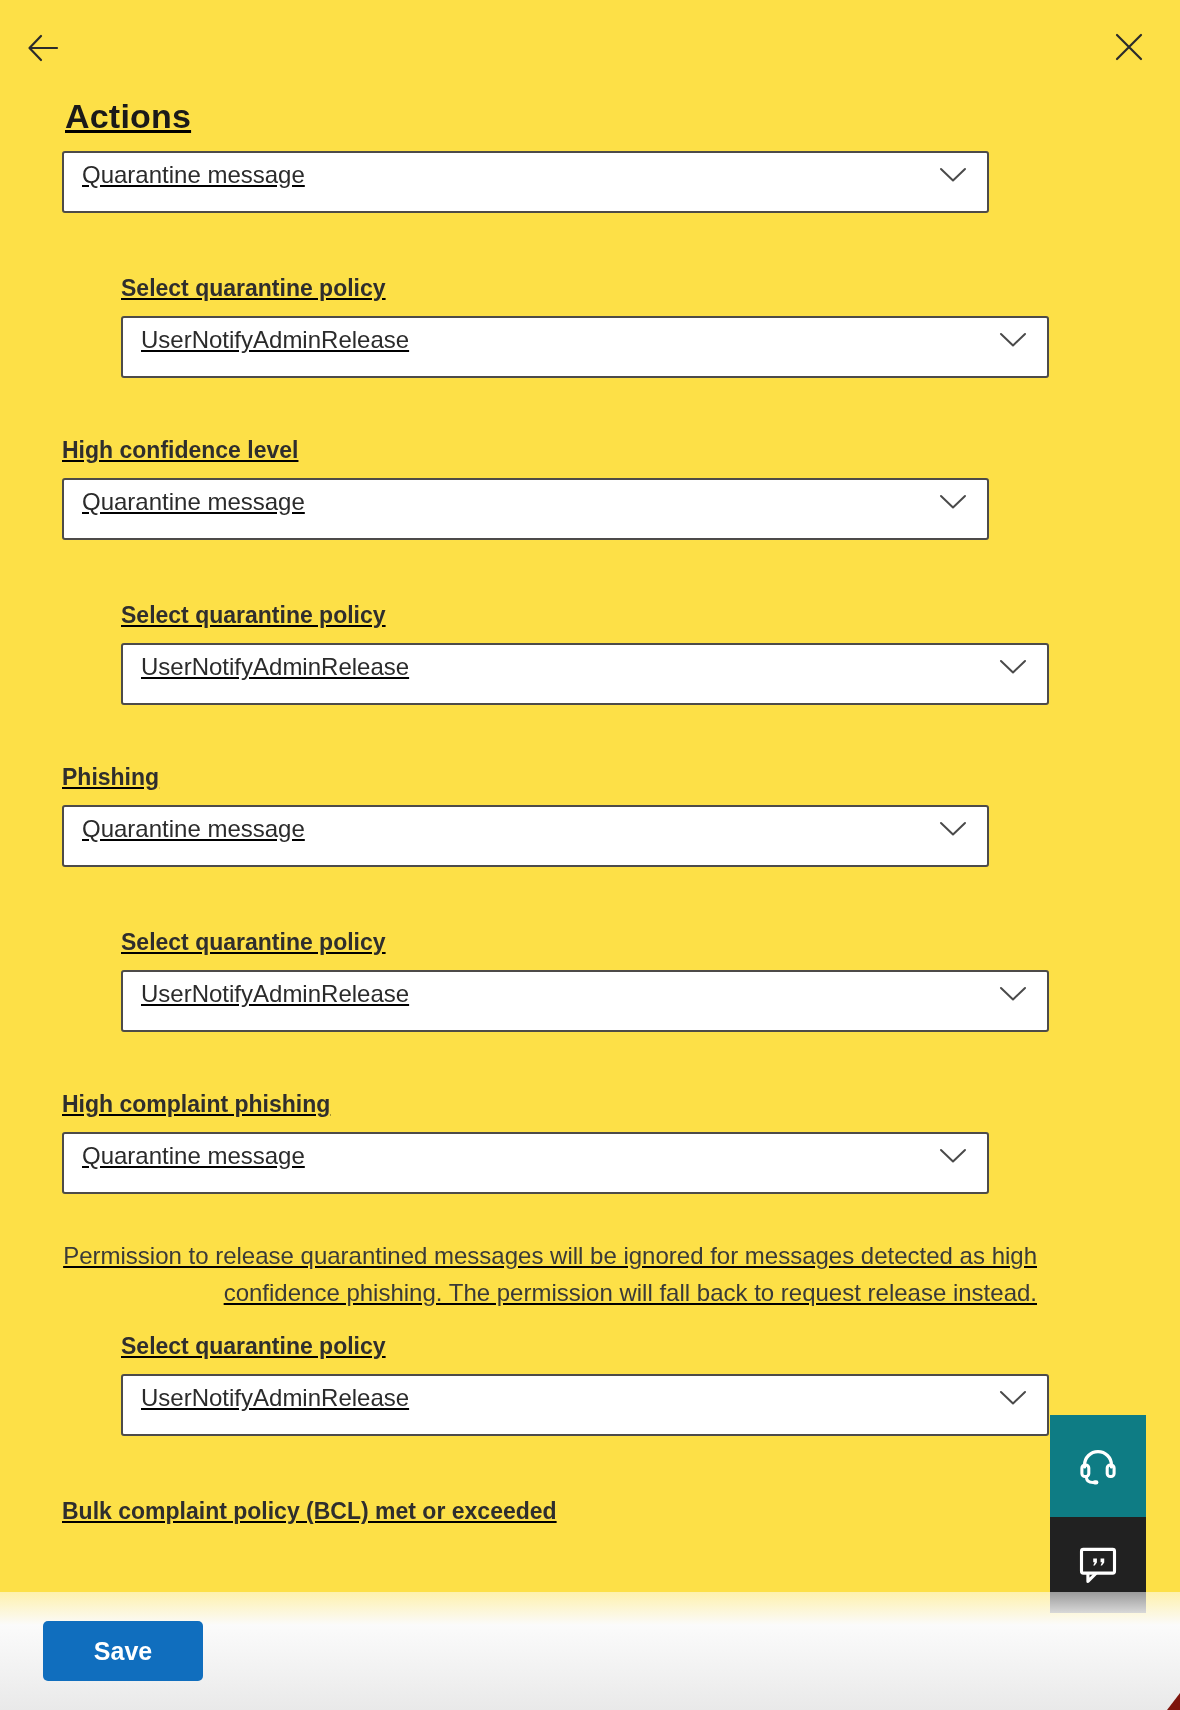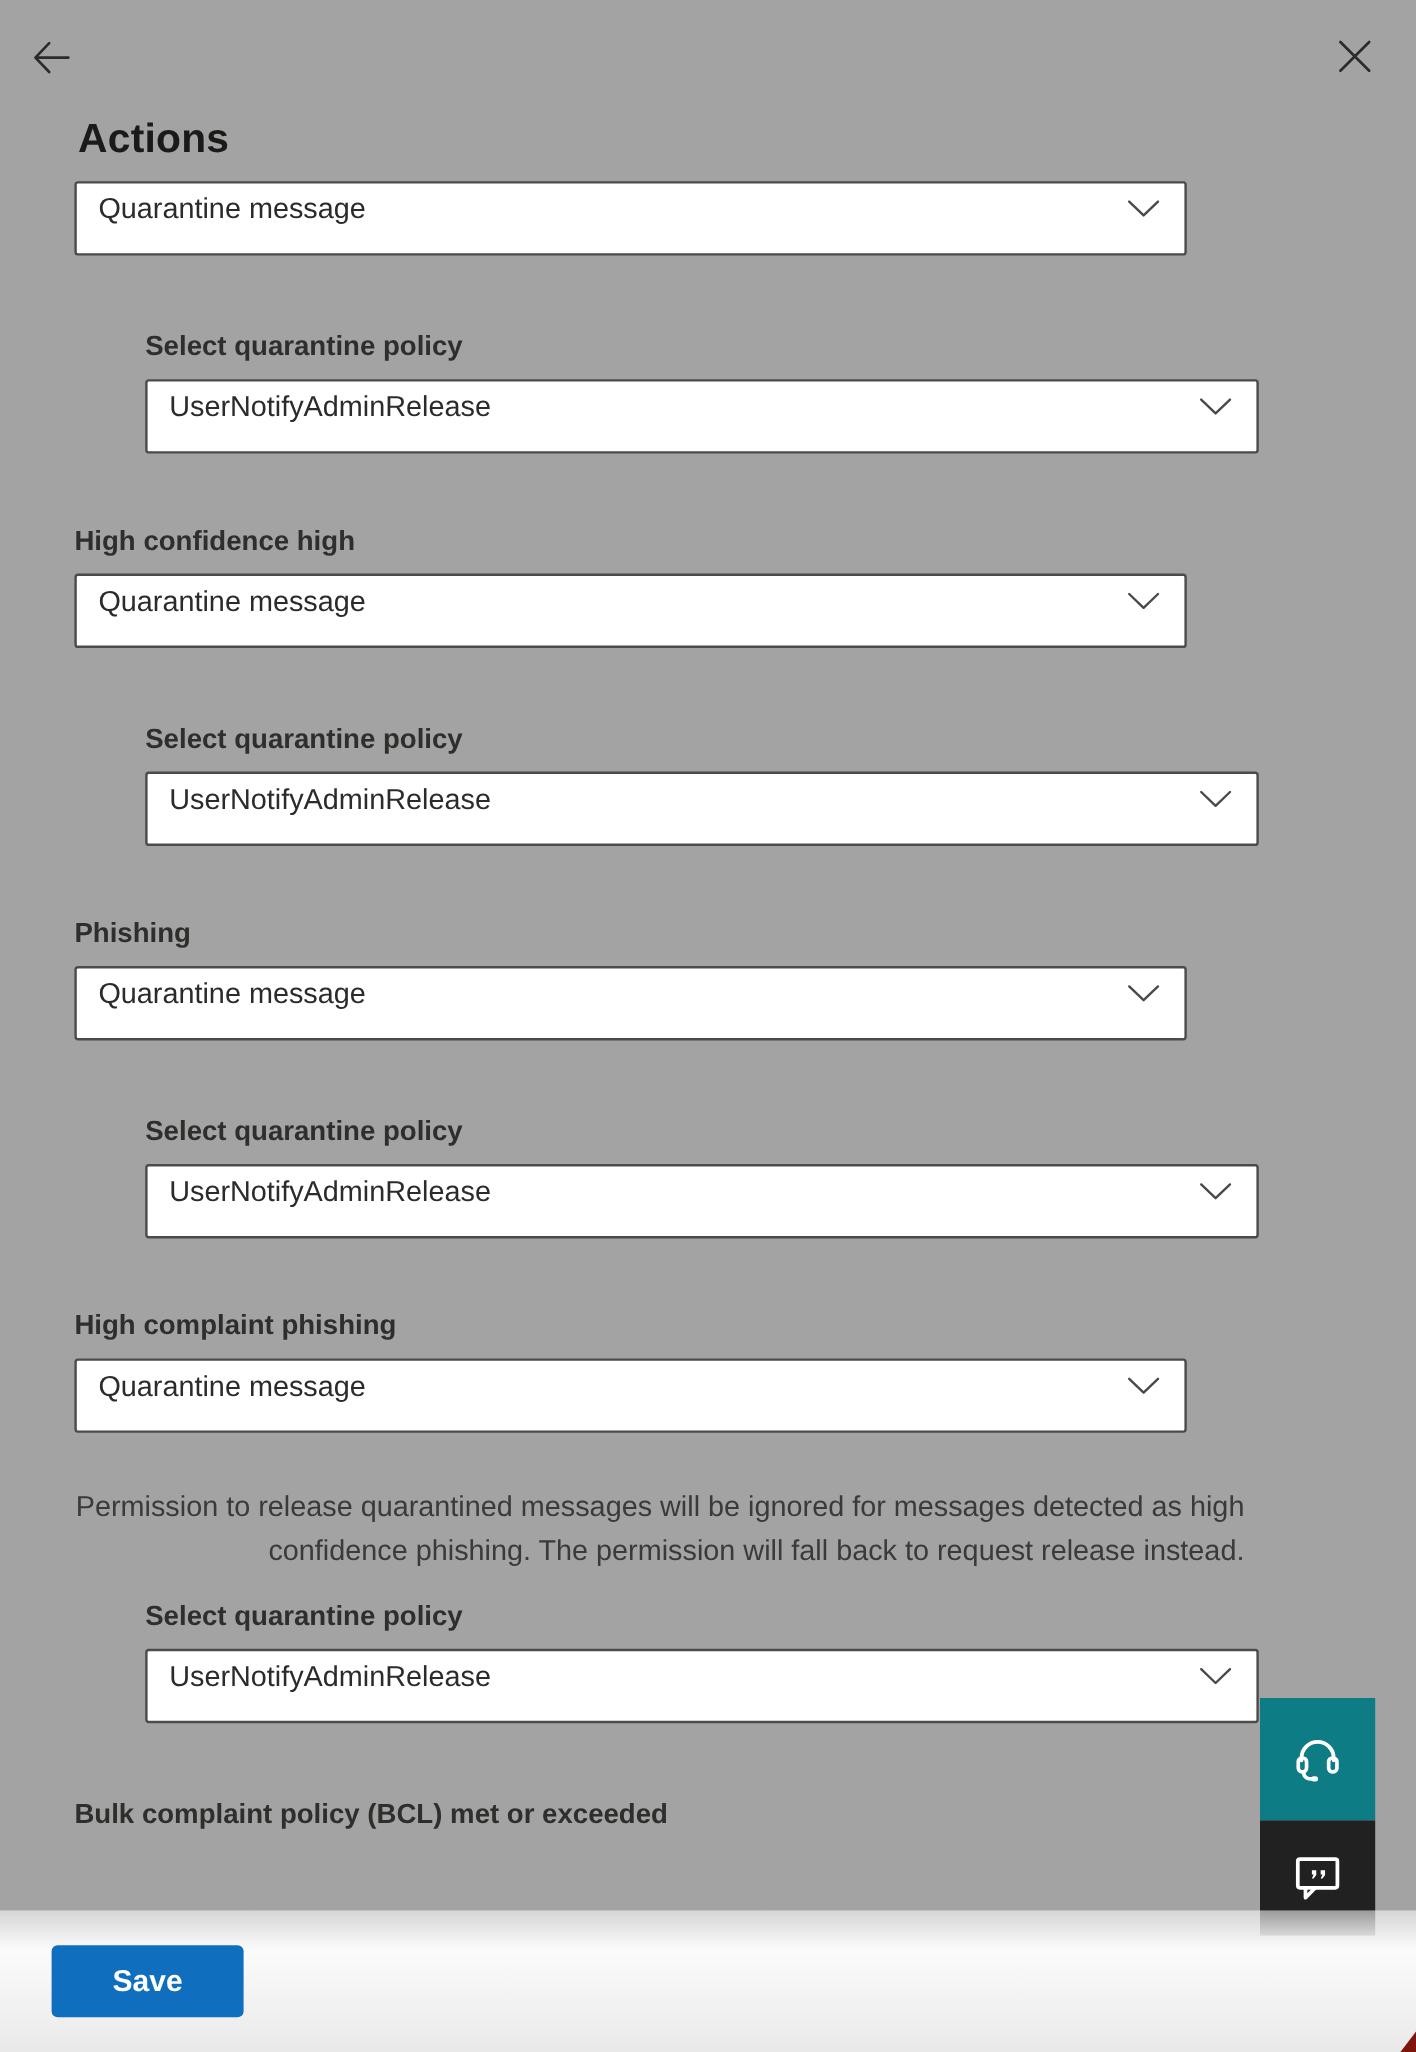--- a/index.html
+++ b/index.html
@@ -3,23 +3,24 @@
 <meta charset="utf-8">
 <style>
   * { box-sizing: border-box; margin: 0; padding: 0; }
   html, body { background: #ffffff; }
   body { font-family: "Liberation Sans", sans-serif; }
 
   .screen {
     position: relative;
     width: 1180px;
     height: 1710px;
-    background: #a3a3a3;
+    background: #fde047;
     overflow: hidden;
     margin: 0 auto;
+    text-decoration: underline;
   }
 
   
   .nav-icon {
     position: absolute;
     top: 31px;
     width: 34px;
     height: 34px;
     background: none;
     border: none;
@@ -194,21 +195,21 @@
       <div class="combo" role="combobox">
         <span class="combo-text">UserNotifyAdminRelease</span>
         <span>
           <svg width="28" height="16" viewBox="0 0 28 16" fill="none">
               <path d="M2 2 L14 13.5 L26 2" stroke="#4a4a4a" stroke-width="2" fill="none" stroke-linecap="round" stroke-linejoin="round"></path>
             </svg>
         </span>
       </div>
     </div>
 
-    <div class="section-label">High confidence high</div>
+    <div class="section-label">High confidence level</div>
     <div class="combo" role="combobox">
       <span class="combo-text">Quarantine message</span>
       <span>
         <svg width="28" height="16" viewBox="0 0 28 16" fill="none">
             <path d="M2 2 L14 13.5 L26 2" stroke="#4a4a4a" stroke-width="2" fill="none" stroke-linecap="round" stroke-linejoin="round"></path>
           </svg>
       </span>
     </div>
     <div class="policy-block">
       <div class="section-label policy-label">Select quarantine policy</div>

